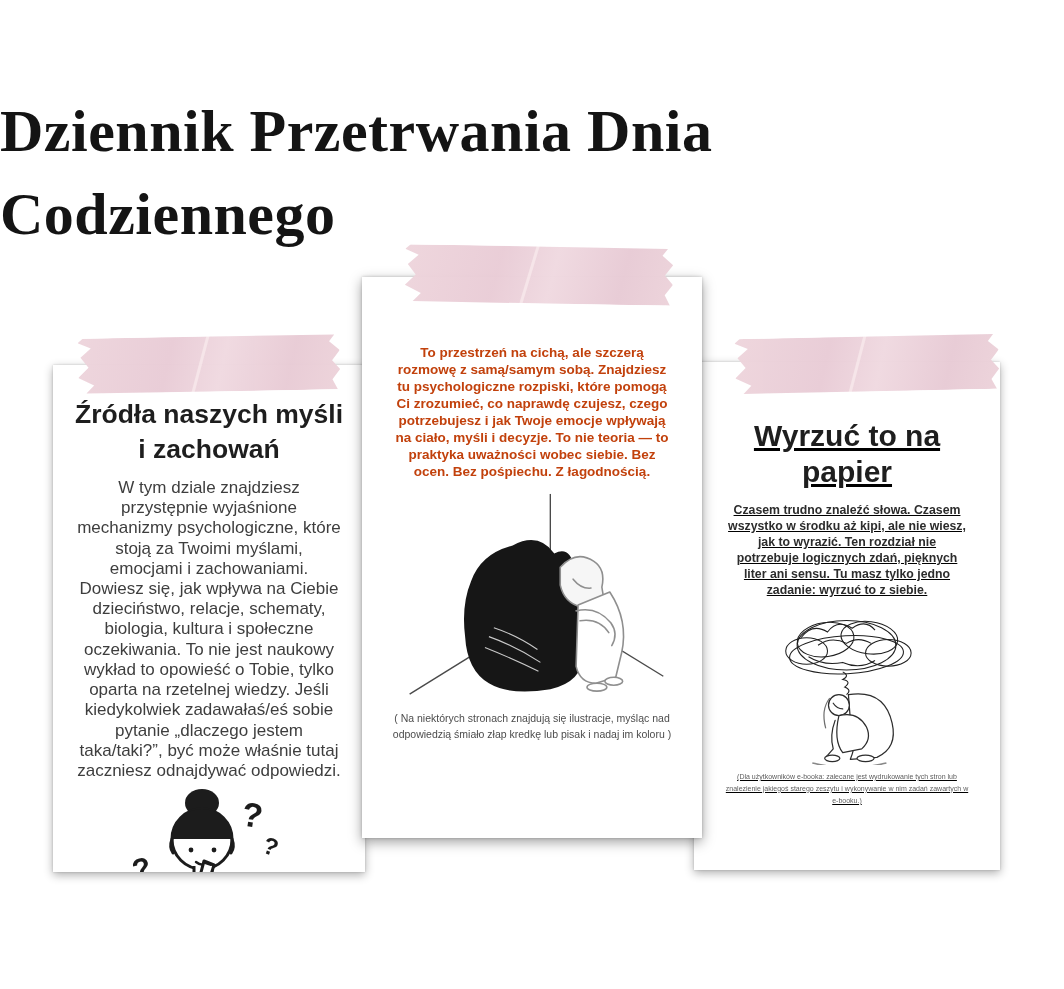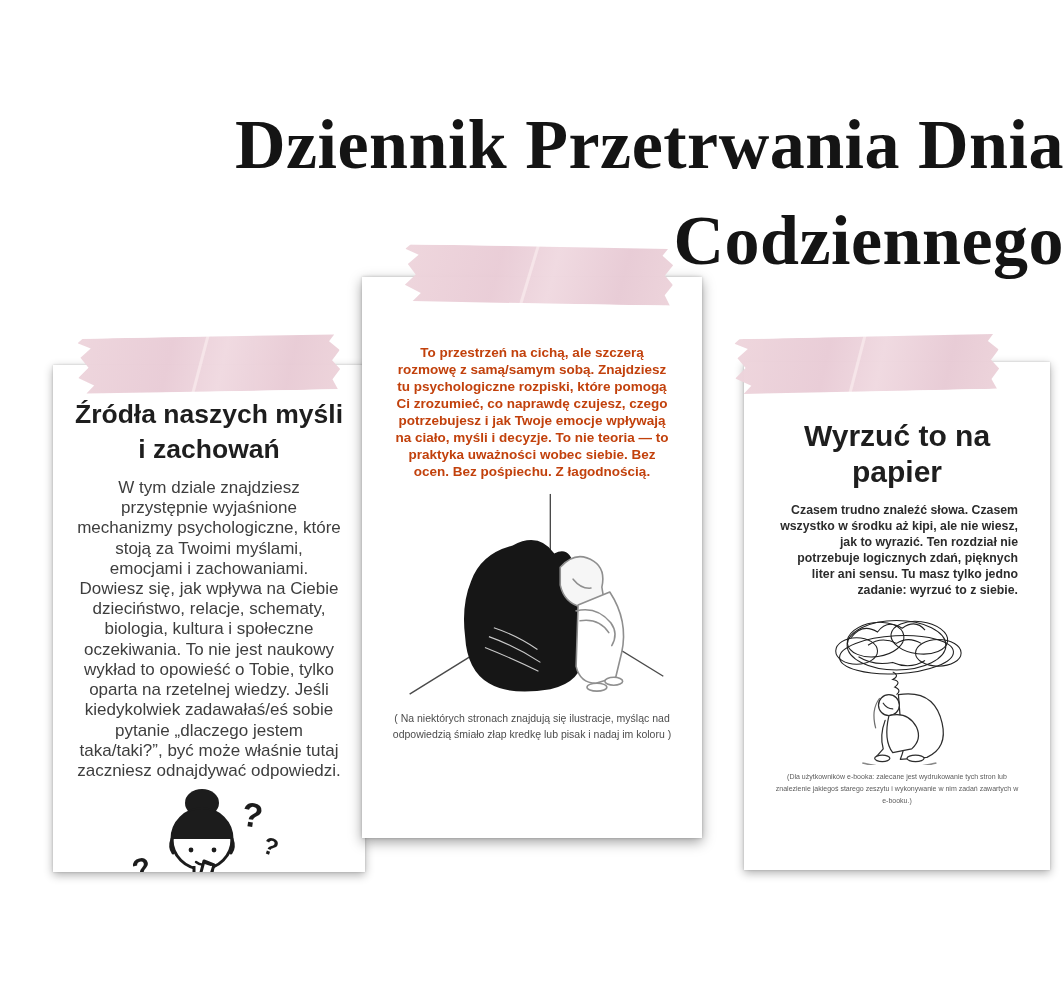--- a/index.html
+++ b/index.html
@@ -4,50 +4,50 @@
 <style>
   html,body{margin:0;padding:0;background:#ffffff;}
   .canvas{
     position:relative;width:1064px;height:989px;margin:0 auto;
     background:#ffffff;overflow:hidden;
     font-family:"Liberation Sans",sans-serif;
   }
   
   .main-title{
     position:absolute;top:50px;left:0;width:1064px;
-    text-align:right;
+    text-align:left;
     font-family:"Liberation Serif",serif;
     font-weight:700;color:#141414;
-    font-size:70px;line-height:1.38;letter-spacing:.5px;
+    font-size:60px;line-height:1.38;letter-spacing:.5px;
   }
   .main-title span{display:block;}
   
   .card{
     position:absolute;background:#ffffff;overflow:hidden;
     box-shadow:0 3px 9px rgba(0,0,0,.32), 0 0 2px rgba(0,0,0,.18);
     text-align:center;box-sizing:border-box;
   }
   .card-left  {left:53px; top:365px;width:312px;height:507px;z-index:1;padding:32px 16px 0;}
   .card-middle{left:362px;top:277px;width:340px;height:561px;z-index:3;padding:50px 14px 0;
                box-shadow:0 4px 12px rgba(0,0,0,.38), 0 0 3px rgba(0,0,0,.2);}
-  .card-right {left:744px;top:362px;width:306px;height:508px;z-index:1;padding:56px 22px 0;}
+  .card-right {left:694px;top:362px;width:306px;height:508px;z-index:1;padding:56px 22px 0;text-decoration:underline;}
   .card h2{
     margin:0;color:#1e1e1e;font-weight:700;
   }
   .card-left  h2{font-size:26.5px;line-height:1.32;}
   .card-middle h2{font-size:31px;line-height:1.42;}
   .card-right h2{font-size:30px;line-height:1.2;}
   .body-left{
     margin:11px 8px 0;font-size:17px;line-height:1.19;color:#3e3e3e;
   }
   .body-middle{
     margin:17px 16px 0;font-size:13.5px;line-height:1.26;font-weight:700;color:#c2410c;
   }
   .body-right{
-    margin:13px 10px 0;font-size:12.3px;line-height:1.3;font-weight:700;color:#2c2c2c;text-align:right;
+    margin:13px 10px 0;font-size:12.3px;line-height:1.3;font-weight:700;color:#2c2c2c;
   }
   .caption-middle{
     margin:4px 10px 0;font-size:10.5px;line-height:1.55;color:#4c4c4c;
   }
   .footnote-right{
     margin:6px 6px 0;font-size:7px;line-height:1.7;color:#5c5c5c;
   }
   .illus{display:block;margin:0 auto;}
   .illus-left{margin-top:6px;}
   .illus-middle{margin-top:8px;}

